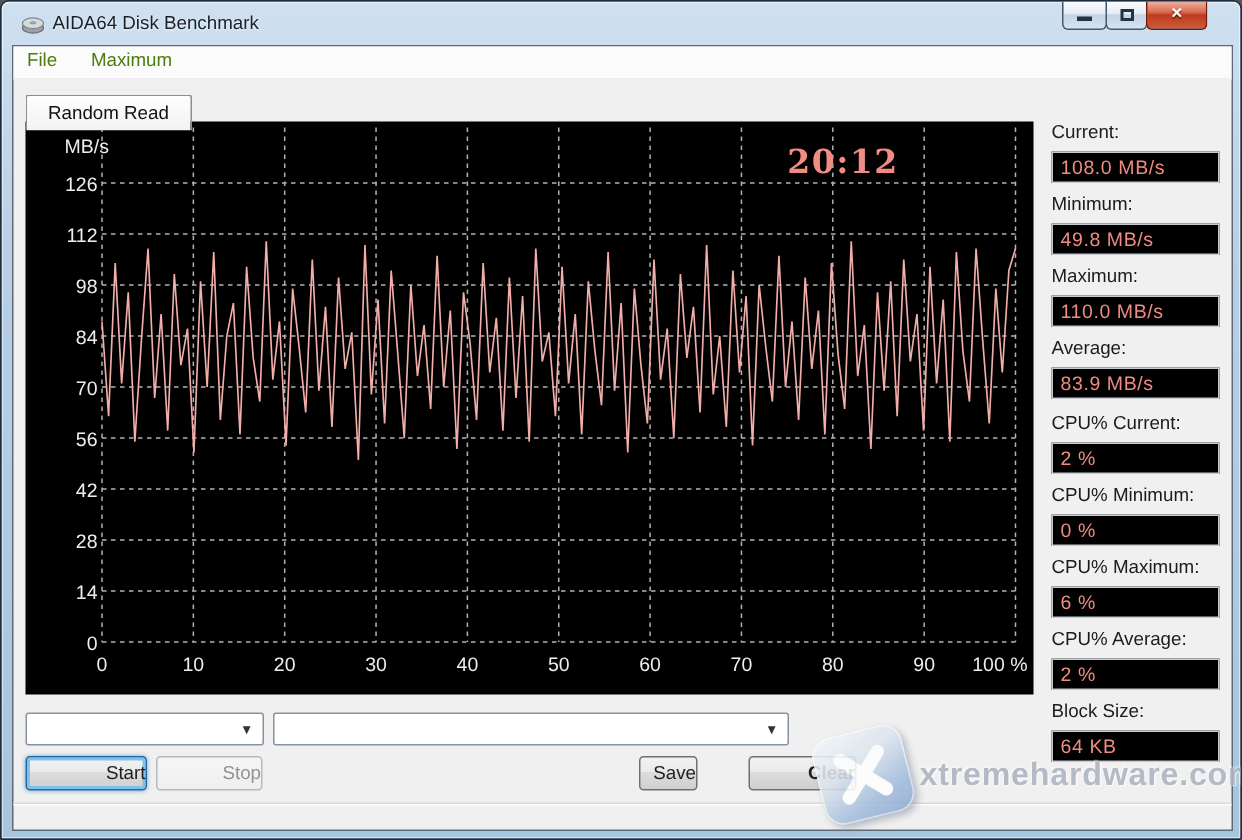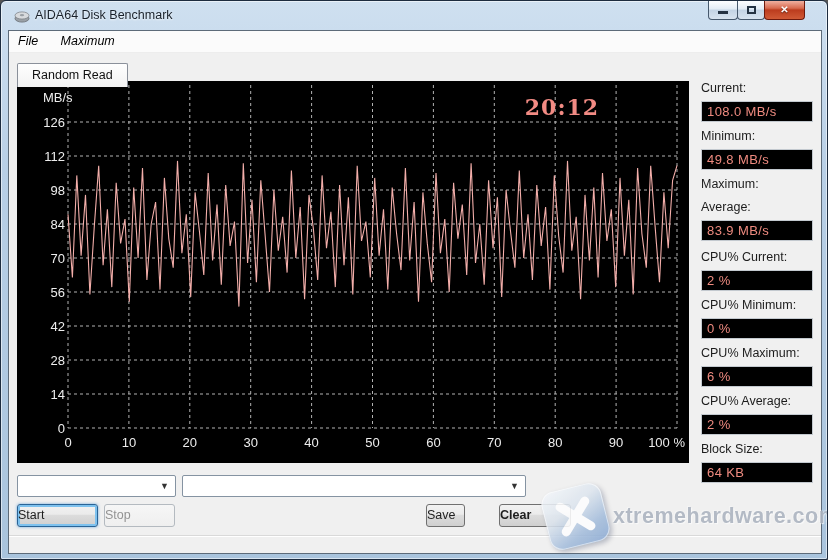--- a/index.html
+++ b/index.html
@@ -34,21 +34,21 @@
     text-shadow:0 1px 1px rgba(0,0,0,.5);
   }
   .glyph-min { display:inline-block; width:10px; height:3px; background:#243242; margin-top:10px; }
   .glyph-max { display:inline-block; width:9px; height:8px; border:2px solid #243242; margin-top:5px; background:transparent; }
 
   
   .frame { position:absolute; left:7px; top:29px; width:814px; height:524px;
            background:#f0f0f0; border:1px solid #5d6b79; }
   .menubar { position:absolute; left:8px; top:30px; width:812px; height:22px;
              background:#fbfbfb; border-bottom:1px solid #ededed; }
-  .menu-item { display:inline-block; padding:1px 9px; font-size:12.5px; color:#000000; cursor:default;font-style:italic; }
+  .menu-item { display:inline-block; padding:1px 9px; font-size:12.5px; color:#4d7c0f; cursor:default; }
 
   
   .tab { position:absolute; left:16px; top:62px; height:24px; padding:0 14px;
          background:linear-gradient(#fefefe,#f2f2f2); border:1px solid #8a909a; border-bottom:none;
          border-radius:2px 2px 0 0; font-size:12.5px; color:#111; line-height:22px; z-index:2; }
 
   
   .chart { position:absolute; left:16px; top:80px; width:672px; height:382px; background:#000; }
   .chart svg { display:block; }
   .grid { stroke:#b2b2b2; stroke-dasharray:3 3; stroke-width:1; }
@@ -68,21 +68,21 @@
   
   .combo { position:absolute; height:22px; background:#fff; border:1px solid #8593a2;
            border-radius:2px; font-size:12.5px; color:#111; line-height:20px;
            padding:0 20px 0 7px; white-space:pre; overflow:hidden; cursor:default; }
   .combo .arrow { position:absolute; right:6px; top:0; font-size:9px; color:#333; line-height:20px; }
   .combo1 { left:16px;  top:474px; width:159px; }
   .combo2 { left:181px; top:474px; width:344px; }
 
   .btn { position:absolute; height:23px; border:1px solid #707070; border-radius:3px;
          background:linear-gradient(#f2f2f2 0%, #ebebeb 45%, #dddddd 46%, #cfcfcf 100%);
-         font-size:12.5px; color:#1e1e1e; text-align:left; line-height:21px; cursor:default; }
+         font-size:12.5px; color:#1e1e1e; text-align:right; line-height:21px; cursor:default; }
   .btn.start { left:16px; top:503px; width:81px; border:1px solid #2a6496;
                box-shadow:0 0 0 2px #7ec2ef inset, 0 0 3px rgba(60,140,210,.7); }
   .btn.stop  { left:103px; top:503px; width:71px; color:#939393; border-color:#b4bac0;
                background:linear-gradient(#f6f6f6,#efefef); }
   .btn.save  { left:425px; top:503px; width:39px; }
   .btn.clear { left:498px; top:503px; width:72px;font-weight:bold; }
 
   .statusline { position:absolute; left:8px; top:534px; width:812px; height:2px;
                 border-top:1px solid #d9d9d9; border-bottom:1px solid #ffffff; }
 
@@ -181,20 +181,21 @@
     <div class="stat">
       <div class="lbl">Current:</div>
       <div class="val">108.0 MB/s</div>
     </div>
     <div class="stat">
       <div class="lbl">Minimum:</div>
       <div class="val">49.8 MB/s</div>
     </div>
     <div class="stat">
       <div class="lbl">Maximum:</div>
+      <div class="val">110.0 MB/s</div>
     </div>
     <div class="stat">
       <div class="lbl">Average:</div>
       <div class="val">83.9 MB/s</div>
     </div>
     <div class="stat cpu-first">
       <div class="lbl">CPU% Current:</div>
       <div class="val">2 %</div>
     </div>
     <div class="stat">

